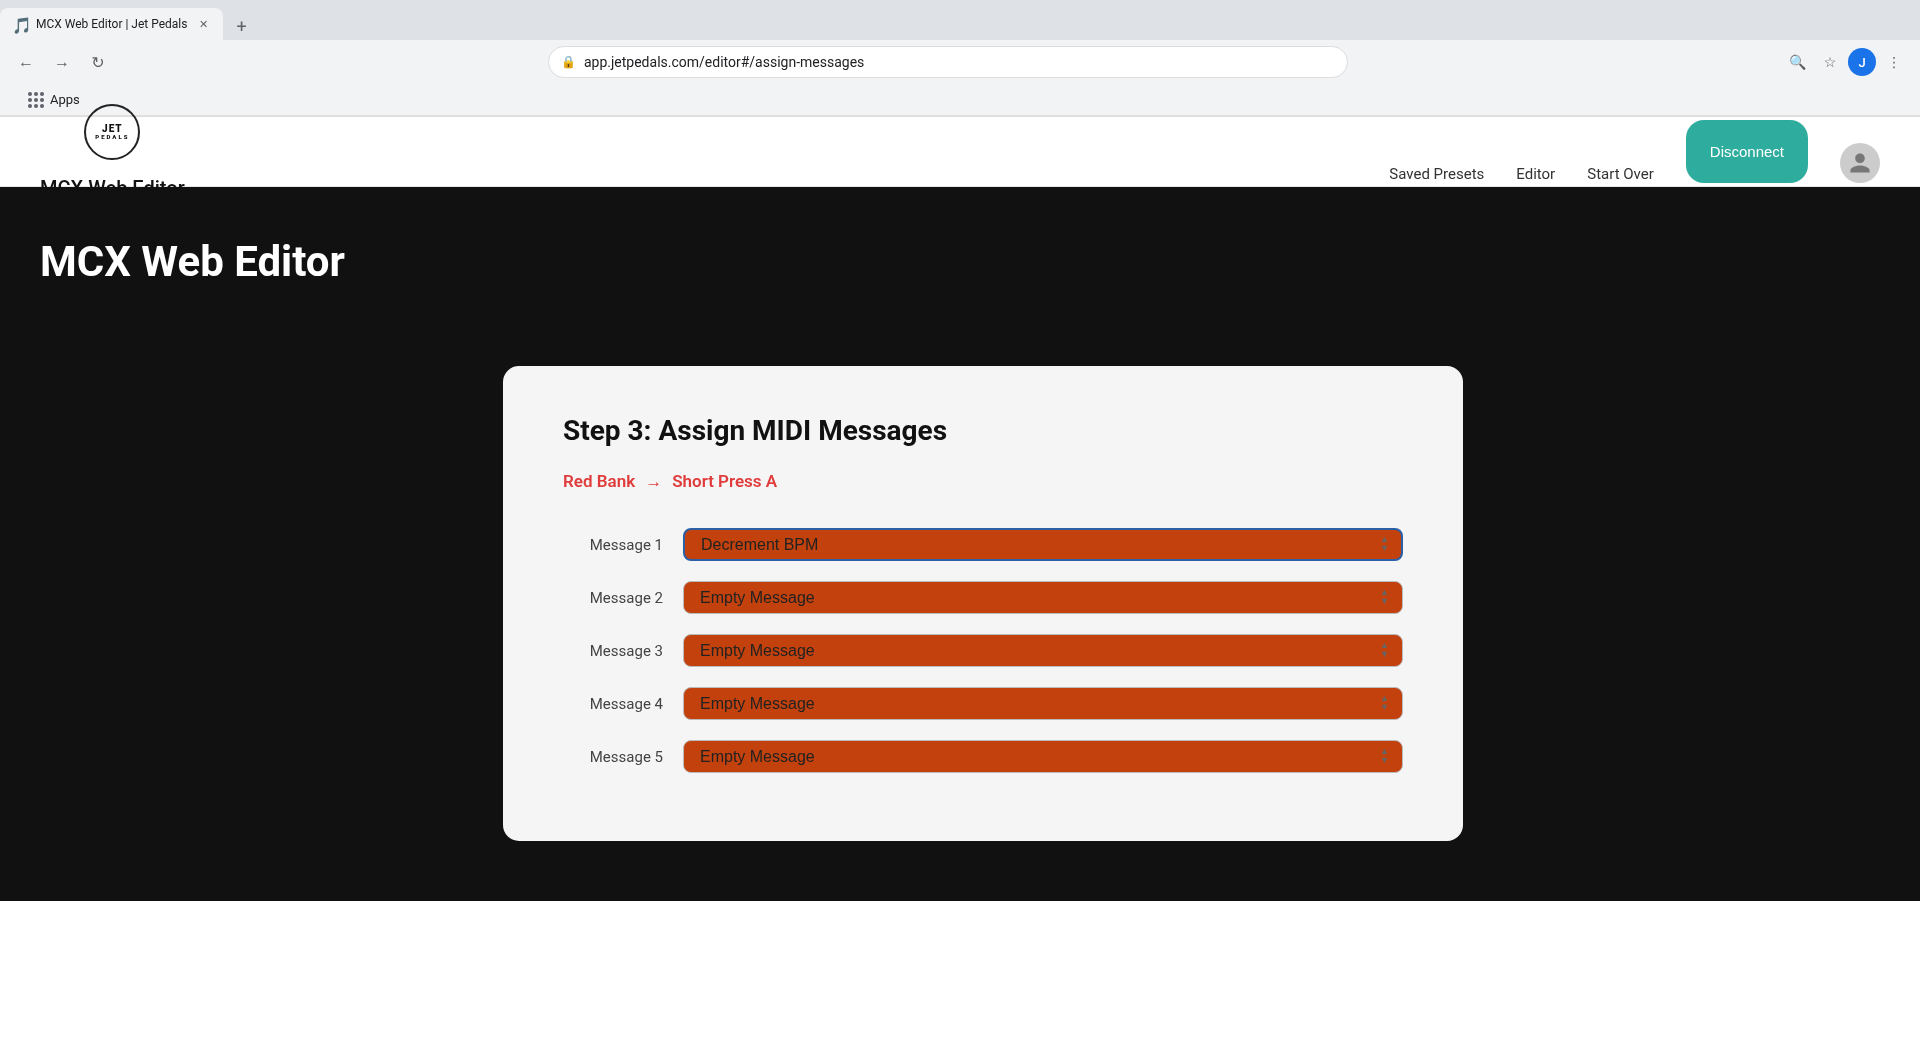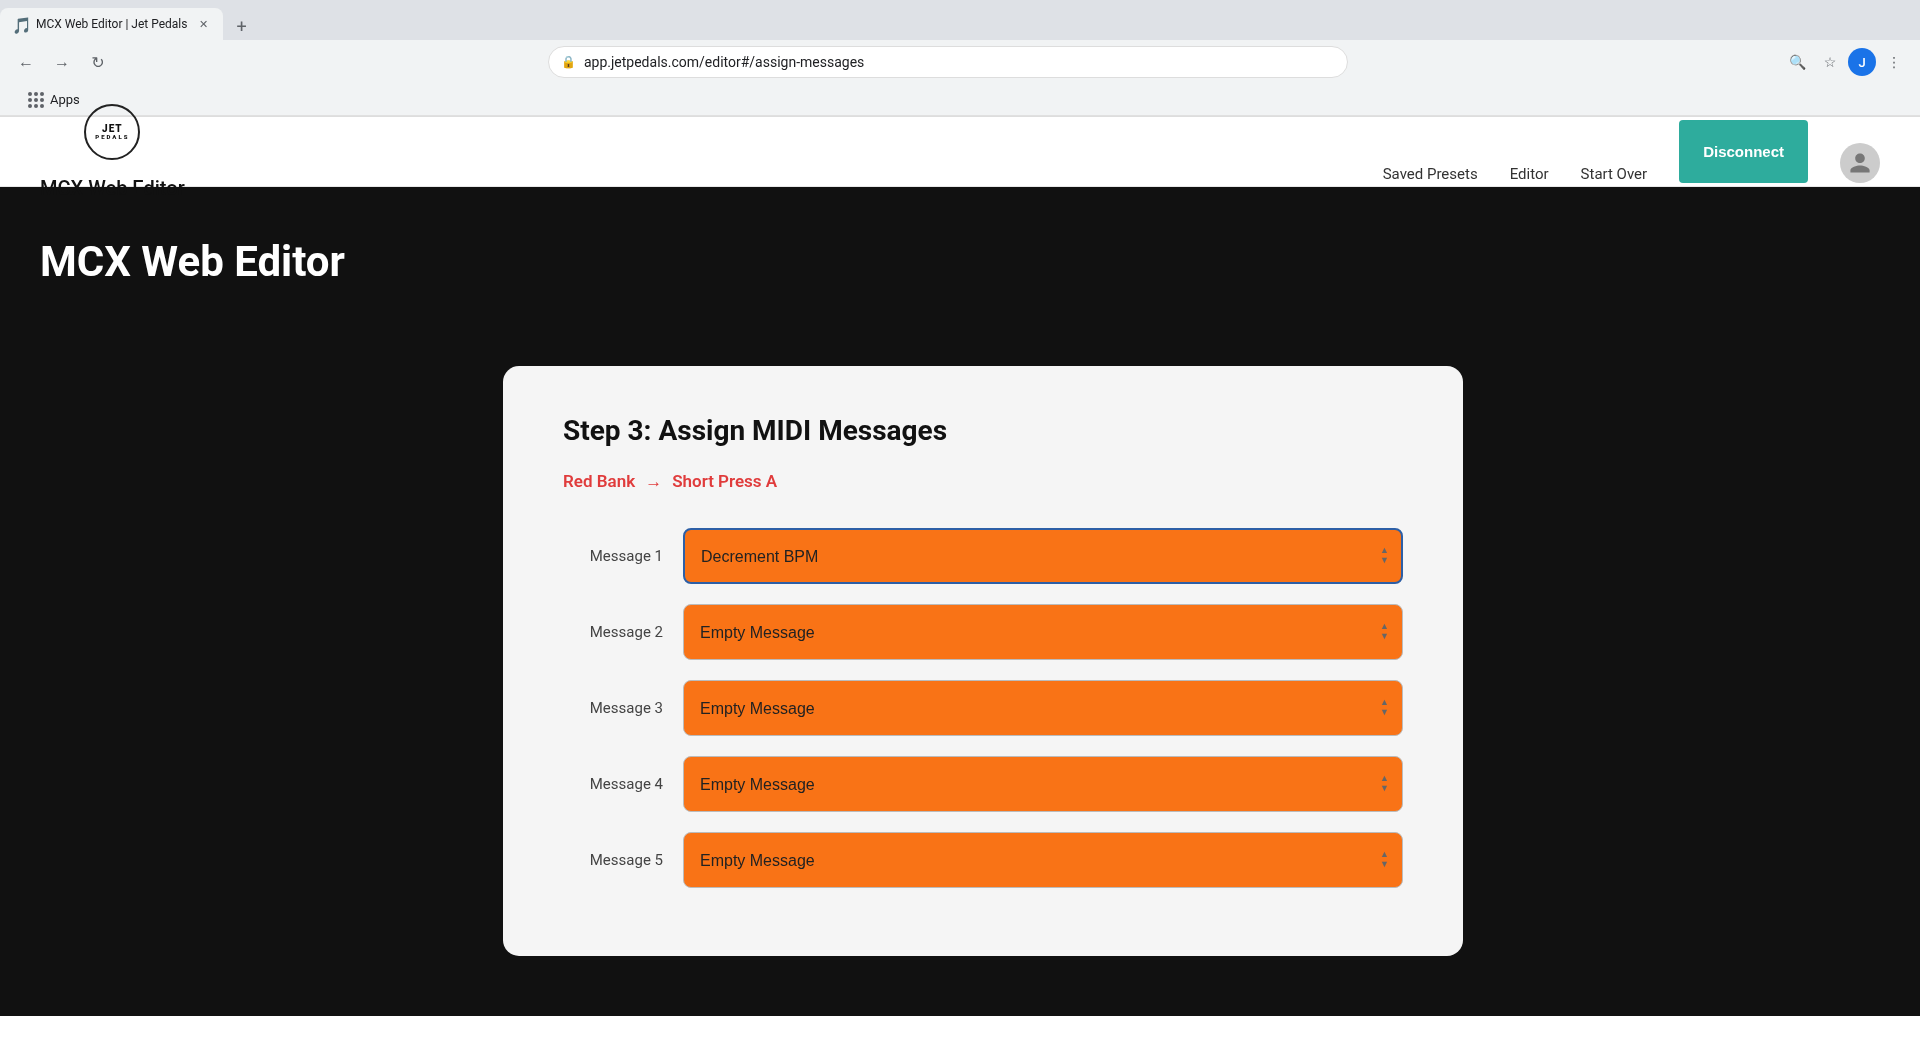--- a/index.html
+++ b/index.html
@@ -33,39 +33,39 @@
     .page-wrapper { width: 1920px; min-height: 924px; background: #fff; }
 
     
     .site-header { display: flex; align-items: center; justify-content: space-between; padding: 0 40px; height: 70px; border-bottom: 1px solid #e8e8e8; background: #fff; }
     .logo-area { display: flex; align-items: center; gap: 16px; flex-direction: column; }
     .logo-circle { width: 56px; height: 56px; border-radius: 50%; border: 2px solid #222; display: flex; align-items: center; justify-content: center; }
     .logo-text-inner { font-size: 10px; font-weight: 900; color: #111; letter-spacing: 1px; line-height: 1; text-align: center; }
     .site-title { font-size: 20px; font-weight: 500; color: #111; }
     .nav-links { display: flex; align-items: flex-end; gap: 32px; }
     .nav-link { font-size: 15px; color: #333; text-decoration: none; cursor: pointer; }
-    .disconnect-btn { background: #2eac9d; color: #fff; border: none; border-radius: 4px; padding: 23px 24px; font-size: 15px; font-weight: 700; cursor: pointer; }
+    .disconnect-btn { background: #2eac9d; color: #fff; border: none; border-radius: 18px; padding: 23px 24px; font-size: 15px; font-weight: 400; cursor: pointer; }
     .user-avatar { width: 40px; height: 40px; border-radius: 50%; background: #ccc; display: flex; align-items: center; justify-content: center; cursor: pointer; }
     .user-avatar svg { width: 24px; height: 24px; fill: #777; }
 
     
     .hero { background: #111; padding: 50px 40px 60px; }
     .hero h1 { font-size: 42px; font-weight: 700; color: #fff; }
 
     
     .main-content { background: #111; min-height: 500px; display: flex; justify-content: center; padding: 20px 40px 60px; }
     .card { background: #f5f5f5; border-radius: 16px; padding: 48px 60px; width: 960px; margin-left: 46px; }
     .step-title { font-size: 28px; font-weight: 700; color: #111; margin-bottom: 24px; }
     .breadcrumb { display: flex; align-items: flex-start; gap: 10px; margin-bottom: 36px; }
     .breadcrumb-item { font-size: 17px; font-weight: 600; color: #e03c3c; cursor: pointer; }
     .breadcrumb-arrow { font-size: 17px; color: #e03c3c; }
     .message-row { display: flex; align-items: center; gap: 20px; margin-bottom: 20px; }
     .message-label { font-size: 15px; color: #444; width: 100px; text-align: right; flex-shrink: 0; }
     .select-wrapper { flex: 1; position: relative; }
-    .select-wrapper select { width: 100%; height: 56px; background: #f97316; border: 1.5px solid #bbb; border-radius: 8px; padding: 0 40px 0 16px; font-size: 16px; color: #222; appearance: none; -webkit-appearance: none; cursor: pointer; }
+    .select-wrapper select { width: 100%; height: 33px; background: #c2410c; border: 1.5px solid #bbb; border-radius: 8px; padding: 0 40px 0 16px; font-size: 16px; color: #222; appearance: none; -webkit-appearance: none; cursor: pointer; }
     .select-wrapper select.active-select { border-color: #2d5fa6; border-width: 2px; }
     .select-arrow { position: absolute; right: 14px; top: 50%; transform: translateY(-50%); pointer-events: none; font-size: 18px; color: #555; display: flex; flex-direction: column; line-height: 0.8; }
     .select-arrow span { font-size: 9px; color: #666; line-height: 1.1; }
   </style>
 </head>
 <body>
 
 <div class="browser-chrome">
 
   <div class="browser-tab-bar">

